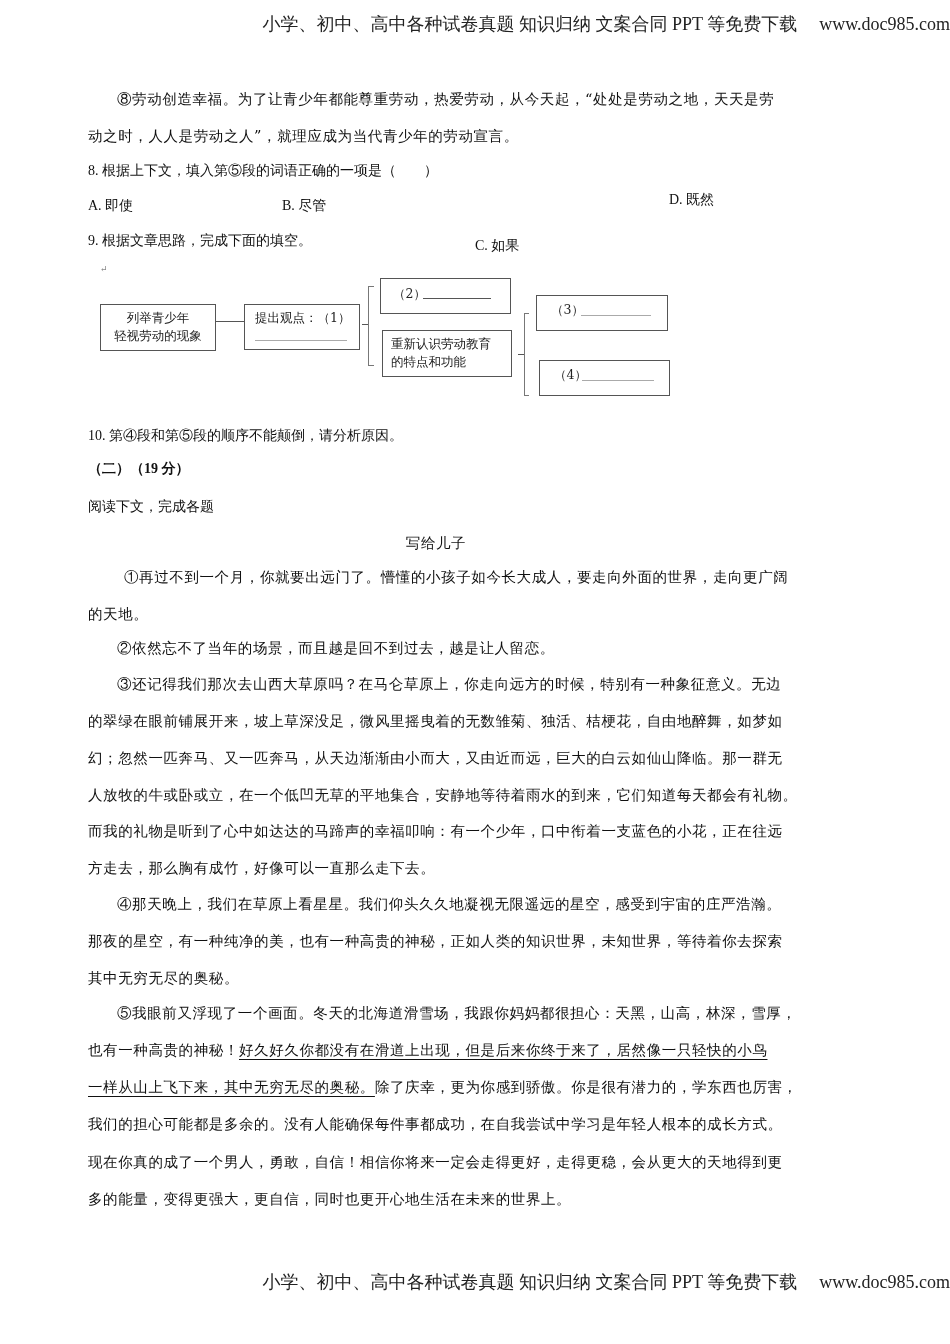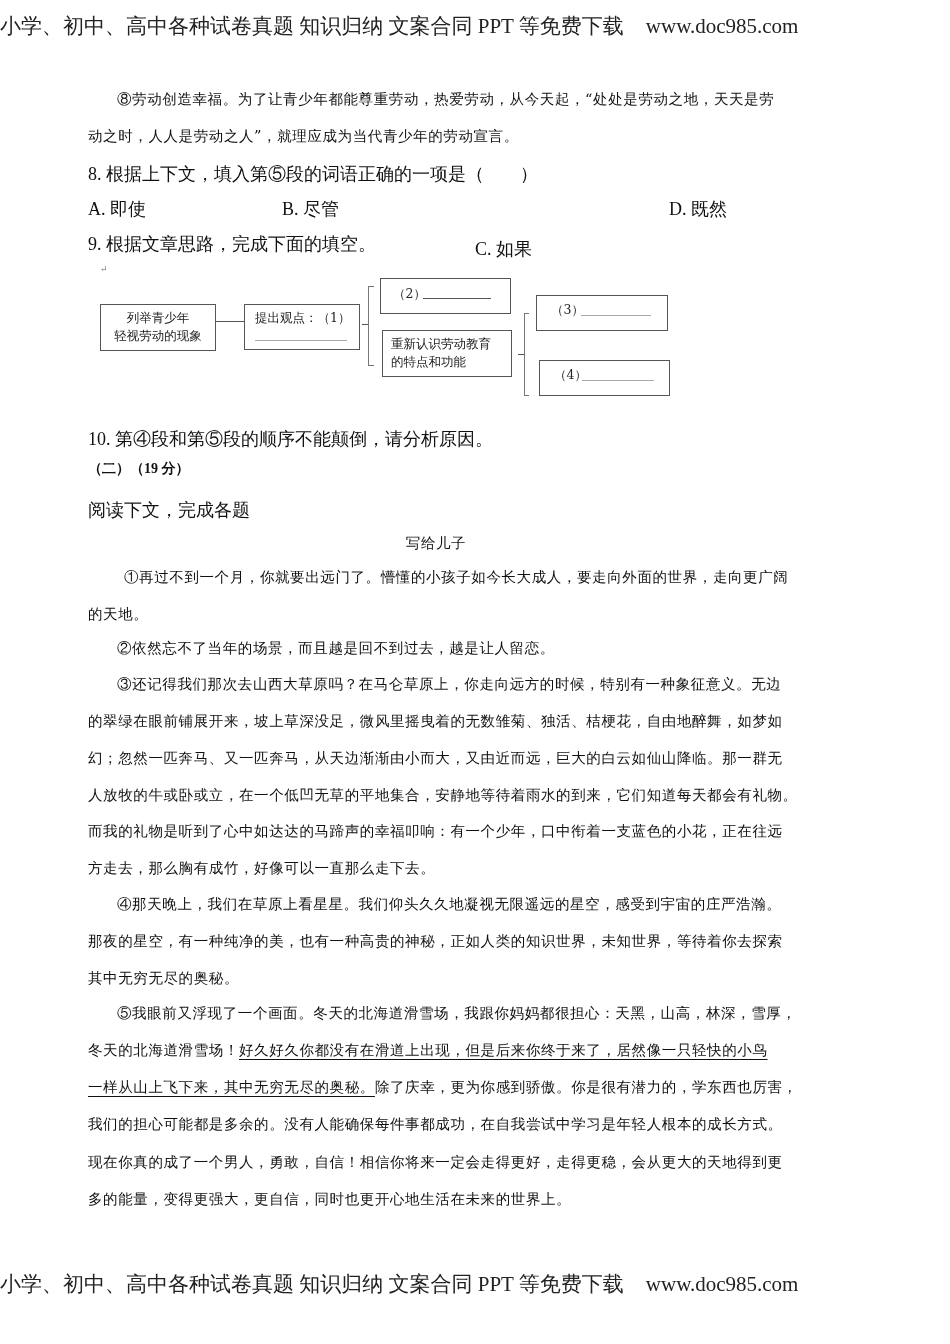--- a/index.html
+++ b/index.html
@@ -1,22 +1,22 @@
 <!DOCTYPE html>
 <html><head>
 <meta charset="utf-8">
 <style>
   html, body { margin: 0; padding: 0; background: #ffffff; }
   body { width: 950px; height: 1344px; position: relative; overflow: hidden;
          font-family: "DejaVu Serif", "Liberation Serif", serif; color: #111; }
   .abs { position: absolute; white-space: nowrap; }
-  .hdr { font-family: "Liberation Serif", "DejaVu Serif", serif; font-size: 21px; color: #222; left: 0; width: 950px; text-align: left; }
+  .hdr { font-family: "Liberation Serif", "DejaVu Serif", serif; font-size: 18px; color: #222; left: 0; width: 950px; text-align: right; }
   .hdr .url { margin-left: 22px; }
   .p { font-size: 14.5px; letter-spacing: 0.6px; color: #111; }
-  .q { font-family: "Liberation Serif", "DejaVu Serif", serif; font-size: 18px; color: #111; }
+  .q { font-family: "Liberation Serif", "DejaVu Serif", serif; font-size: 14px; color: #111; }
   .bold { font-weight: bold; font-size: 14px; }
   .ul { text-decoration: underline; text-underline-offset: 4px; }
   .box { position: absolute; border: 1.5px solid #555; background: #fff; box-sizing: border-box; }
   .box-text { font-size: 12.5px; color: #222; line-height: 18px; }
   .line { position: absolute; background: #555; }
   .blank { position: absolute; height: 1px; background: #555; }
   .blank.light { background: #aaa; }
   .brace { position: absolute; border: 1.2px solid #777; border-right: none; box-sizing: border-box; }
   .ret { font-size: 9px; color: #888; }
 </style>
@@ -27,21 +27,21 @@
   <span>小学、初中、高中各种试卷真题  知识归纳  文案合同  PPT 等免费下载</span><span class="url">www.doc985.com</span>
 </div>
 
 <div class="abs p" style="left:117px; top:90px;">⑧劳动创造幸福。为了让青少年都能尊重劳动，热爱劳动，从今天起，“处处是劳动之地，天天是劳</div>
 <div class="abs p" style="left:88px; top:127px;">动之时，人人是劳动之人”，就理应成为当代青少年的劳动宣言。</div>
 
 <div class="abs q" style="left:88px; top:162px;">8. 根据上下文，填入第⑤段的词语正确的一项是（　　）</div>
 <div class="abs q" style="left:88px; top:197px;">A. 即使</div>
 <div class="abs q" style="left:282px; top:197px;">B. 尽管</div>
 <div class="abs q" style="left:475px; top:197px;margin-top:40px;">C. 如果</div>
-<div class="abs q" style="left:669px; top:197px;">D. 既然</div>
+<div class="abs q" style="left:669px; top:191px;">D. 既然</div>
 
 <div class="abs q" style="left:88px; top:232px;text-align:center;">9. 根据文章思路，完成下面的填空。</div>
 <div class="abs ret" style="left:100px; top:264px;">↵</div>
 
 <div>
   <div class="box" style="left:100px; top:304px; width:116px; height:47px;">
     <div class="box-text" style="text-align:center; margin-top:4px;">
       <div>列举青少年</div>
       <div>轻视劳动的现象</div>
     </div>
@@ -96,21 +96,21 @@
   <div class="abs p" style="left:88px; top:786px;">人放牧的牛或卧或立，在一个低凹无草的平地集合，安静地等待着雨水的到来，它们知道每天都会有礼物。</div>
   <div class="abs p" style="left:88px; top:822px;">而我的礼物是听到了心中如达达的马蹄声的幸福叩响：有一个少年，口中衔着一支蓝色的小花，正在往远</div>
   <div class="abs p" style="left:88px; top:859px;">方走去，那么胸有成竹，好像可以一直那么走下去。</div>
 
   <div class="abs p" style="left:117px; top:895px;">④那天晚上，我们在草原上看星星。我们仰头久久地凝视无限遥远的星空，感受到宇宙的庄严浩瀚。</div>
   <div class="abs p" style="left:88px; top:932px;">那夜的星空，有一种纯净的美，也有一种高贵的神秘，正如人类的知识世界，未知世界，等待着你去探索</div>
   <div class="abs p" style="left:88px; top:969px;text-align:center;">其中无穷无尽的奥秘。</div>
 
   <div class="abs p" style="left:117px; top:1004px;">⑤我眼前又浮现了一个画面。冬天的北海道滑雪场，我跟你妈妈都很担心：天黑，山高，林深，雪厚，</div>
   <div class="abs p" style="left:88px; top:1041px;">
-    <span>冬天的北海道滑雪场！</span><span class="ul">好久好久你都没有在滑道上出现，但是后来你终于来了，居然像一只轻快的小鸟</span>
+    <span>也有一种高贵的神秘！</span><span class="ul">好久好久你都没有在滑道上出现，但是后来你终于来了，居然像一只轻快的小鸟</span>
   </div>
   <div class="abs p" style="left:88px; top:1078px;">
     <span class="ul">一样从山上飞下来，其中无穷无尽的奥秘。</span><span>除了庆幸，更为你感到骄傲。你是很有潜力的，学东西也厉害，</span>
   </div>
   <div class="abs p" style="left:88px; top:1115px;">我们的担心可能都是多余的。没有人能确保每件事都成功，在自我尝试中学习是年轻人根本的成长方式。</div>
   <div class="abs p" style="left:88px; top:1153px;">现在你真的成了一个男人，勇敢，自信！相信你将来一定会走得更好，走得更稳，会从更大的天地得到更</div>
   <div class="abs p" style="left:88px; top:1190px;">多的能量，变得更强大，更自信，同时也更开心地生活在未来的世界上。</div>
 </div>
 
 <div class="abs hdr" style="top:1270px;">

